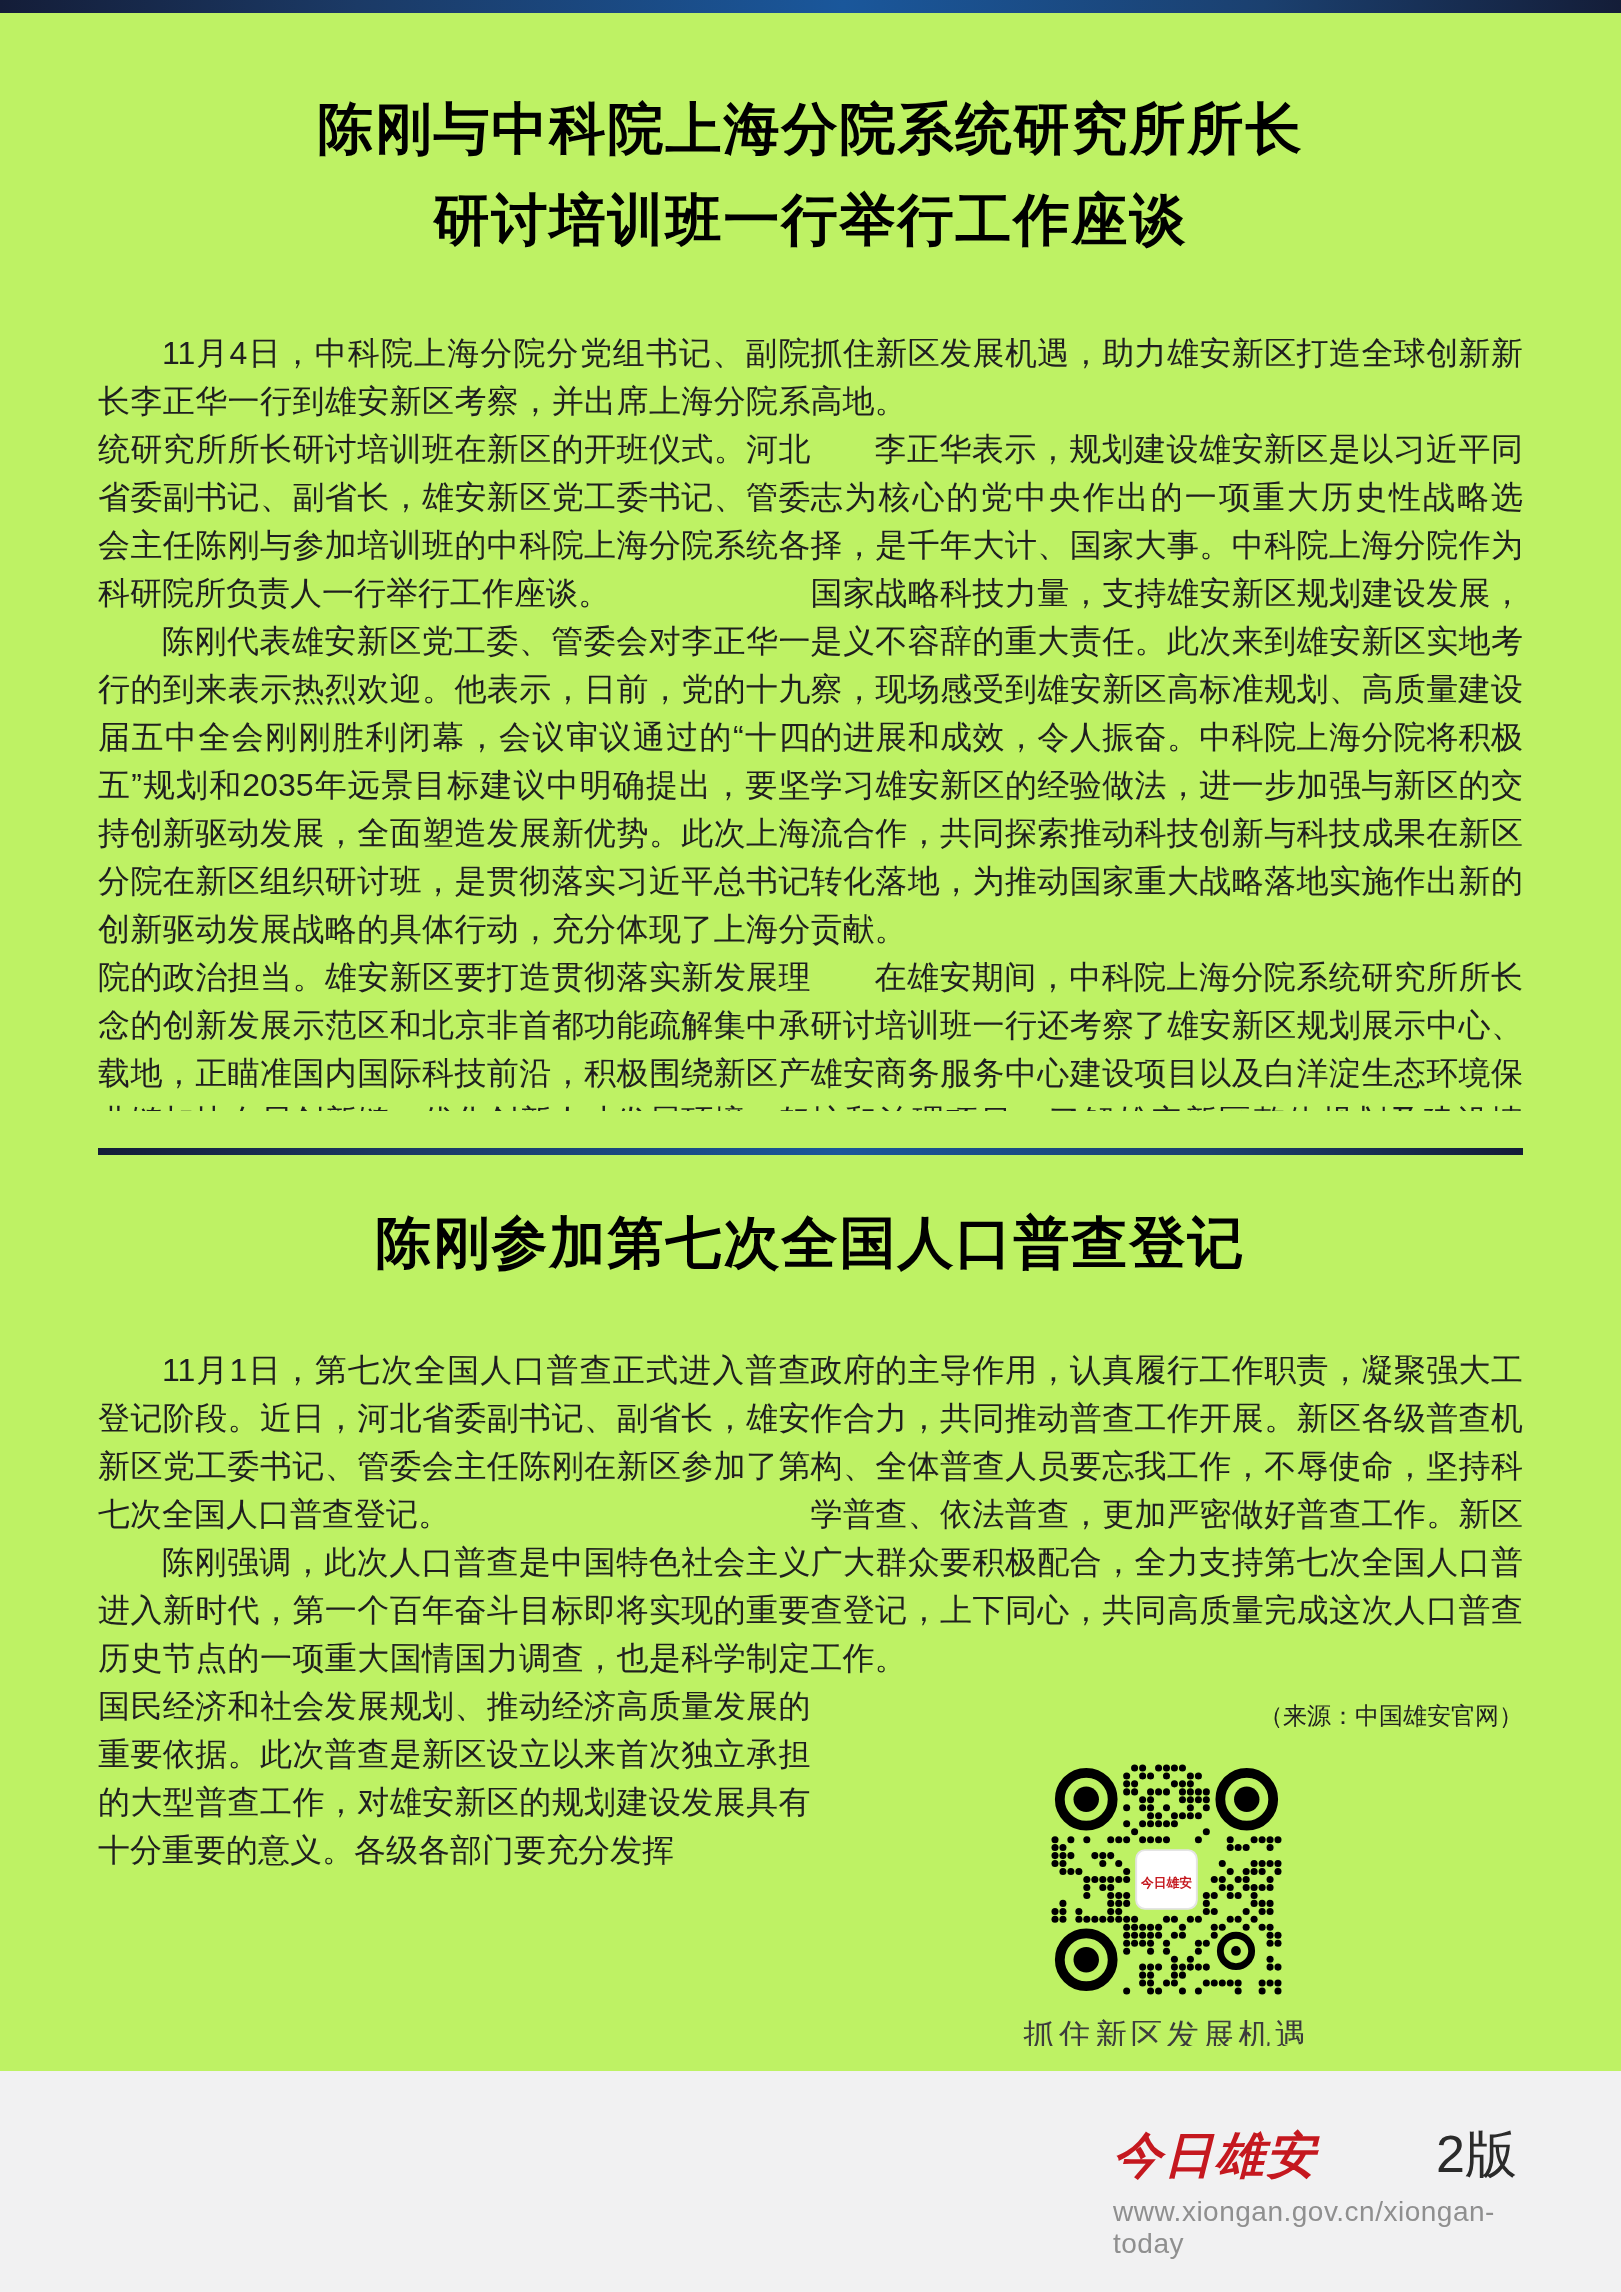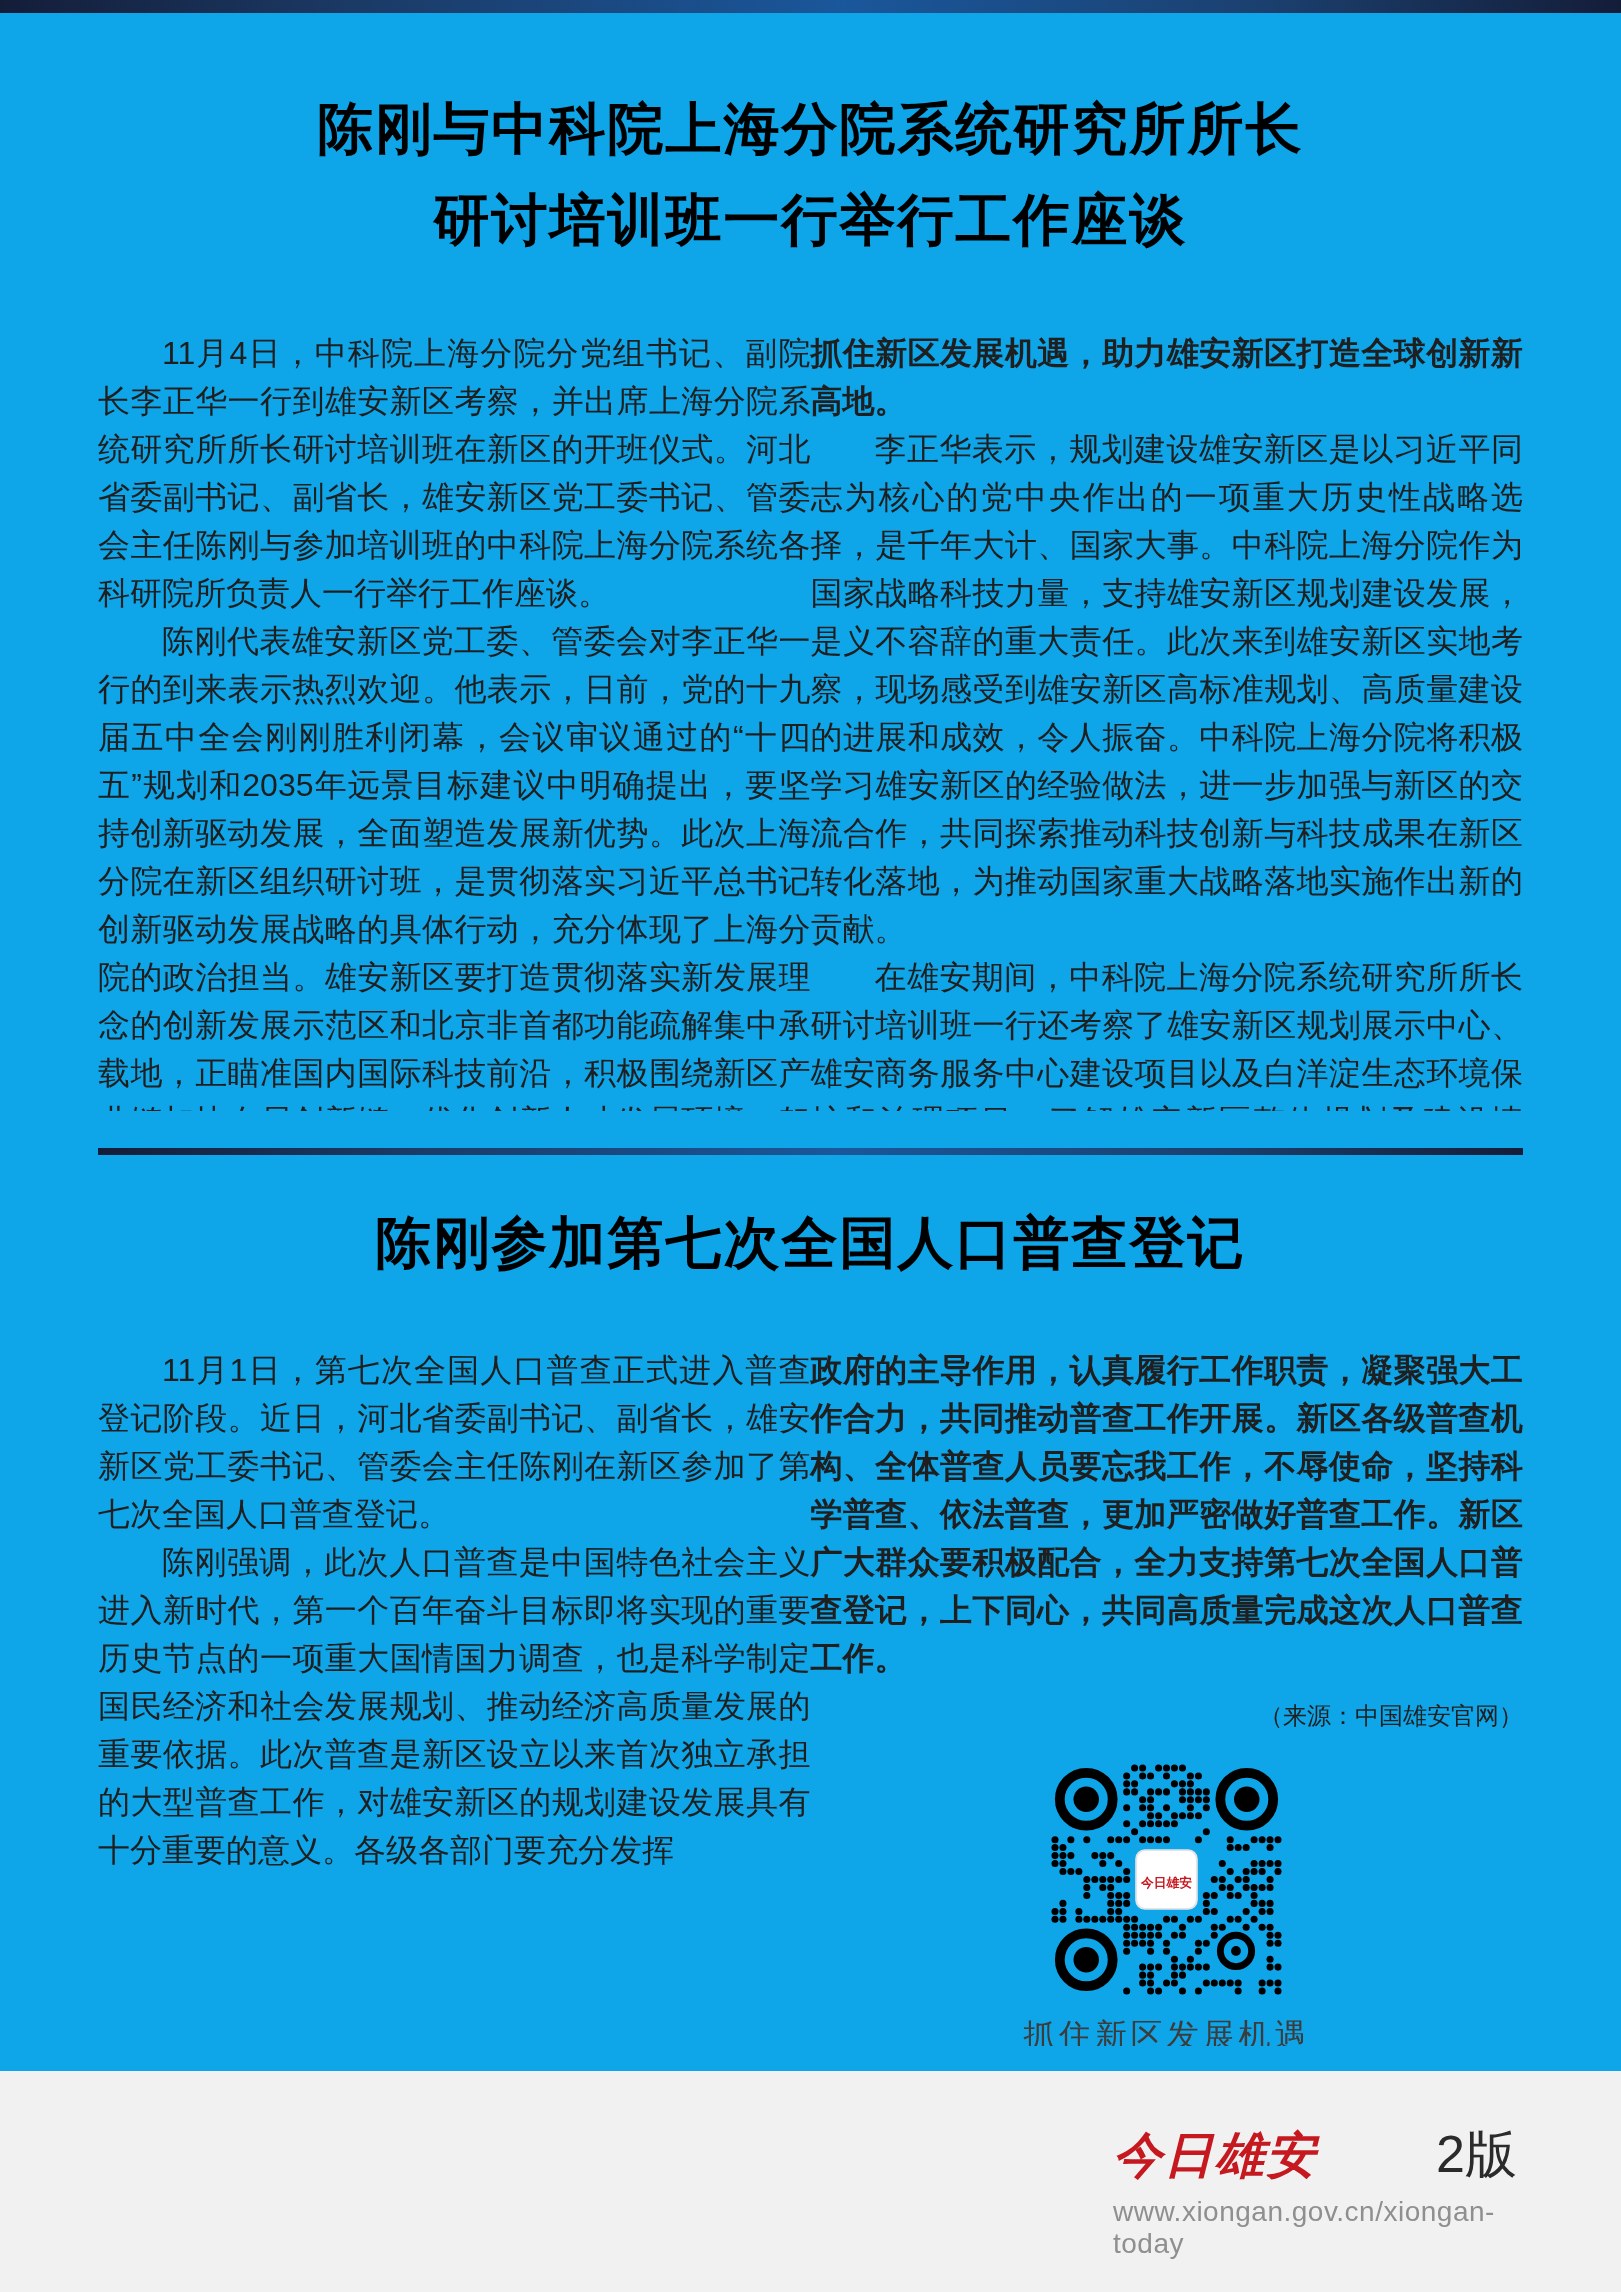--- a/index.html
+++ b/index.html
@@ -1,29 +1,29 @@
 <!DOCTYPE html>
 <html><head>
 <meta charset="utf-8">
 <style>
   html,body{margin:0;padding:0;background:#ffffff;}
-  .page{position:relative;width:1621px;height:2293px;background:#0ea5e9;overflow:hidden;
+  .page{position:relative;width:1621px;height:2293px;background:#bef264;overflow:hidden;
         font-family:"Liberation Sans",sans-serif;color:#1f1f1f;}
   .topbar{height:12.7px;width:100%;
         background:linear-gradient(90deg,#141d38 0%,#1b3a66 22%,#1a579b 52%,#1b406f 78%,#141d38 100%);}
   .title{margin:71px 98px 0;text-align:center;font-family:"Liberation Serif",serif;
          font-weight:bold;color:#000;font-size:56px;line-height:91px;letter-spacing:2px;}
   .title .tline{display:block;}
   .title.single{margin-top:43px;}
   .cols{display:flex;margin:63px 98px 0;}
   .col{flex:1 1 0;min-width:0;}
   .a1{height:782px;overflow:hidden;}
   .a2{height:700px;overflow:hidden;margin-top:57px;}
   .para{margin:0;font-size:32px;line-height:48px;text-align:justify;text-indent:2em;color:#1f1f1f;}
-  .para.cont{text-indent:0;font-weight:bold;}
+  .para.cont{text-indent:0;}
   .source-line{margin:9.8px 0 0;font-size:24px;line-height:48px;text-align:right;text-indent:0;color:#1f1f1f;}
   .divider{height:7.8px;margin:37px 98px 0;
         background:linear-gradient(90deg,#141d38 0%,#1b3a66 22%,#1a579b 52%,#1b406f 78%,#141d38 100%);}
   .qr-figure{margin:23.5px 0 0;text-align:center;}
   .qr-figure svg{display:inline-block;}
   .qr-figure circle{fill:#000;}
   .qr-figure .ring{fill:none;stroke:#000;}
   .qr-caption{display:block;margin-top:15.7px;font-size:32px;color:#3c3c3c;letter-spacing:3.9px;}
   .qr-label{font-family:"Liberation Serif",serif;font-weight:bold;font-size:13px;fill:#c5181f;}
   footer{position:absolute;left:0;bottom:0;width:100%;height:222px;background:#f1f1f2;}

